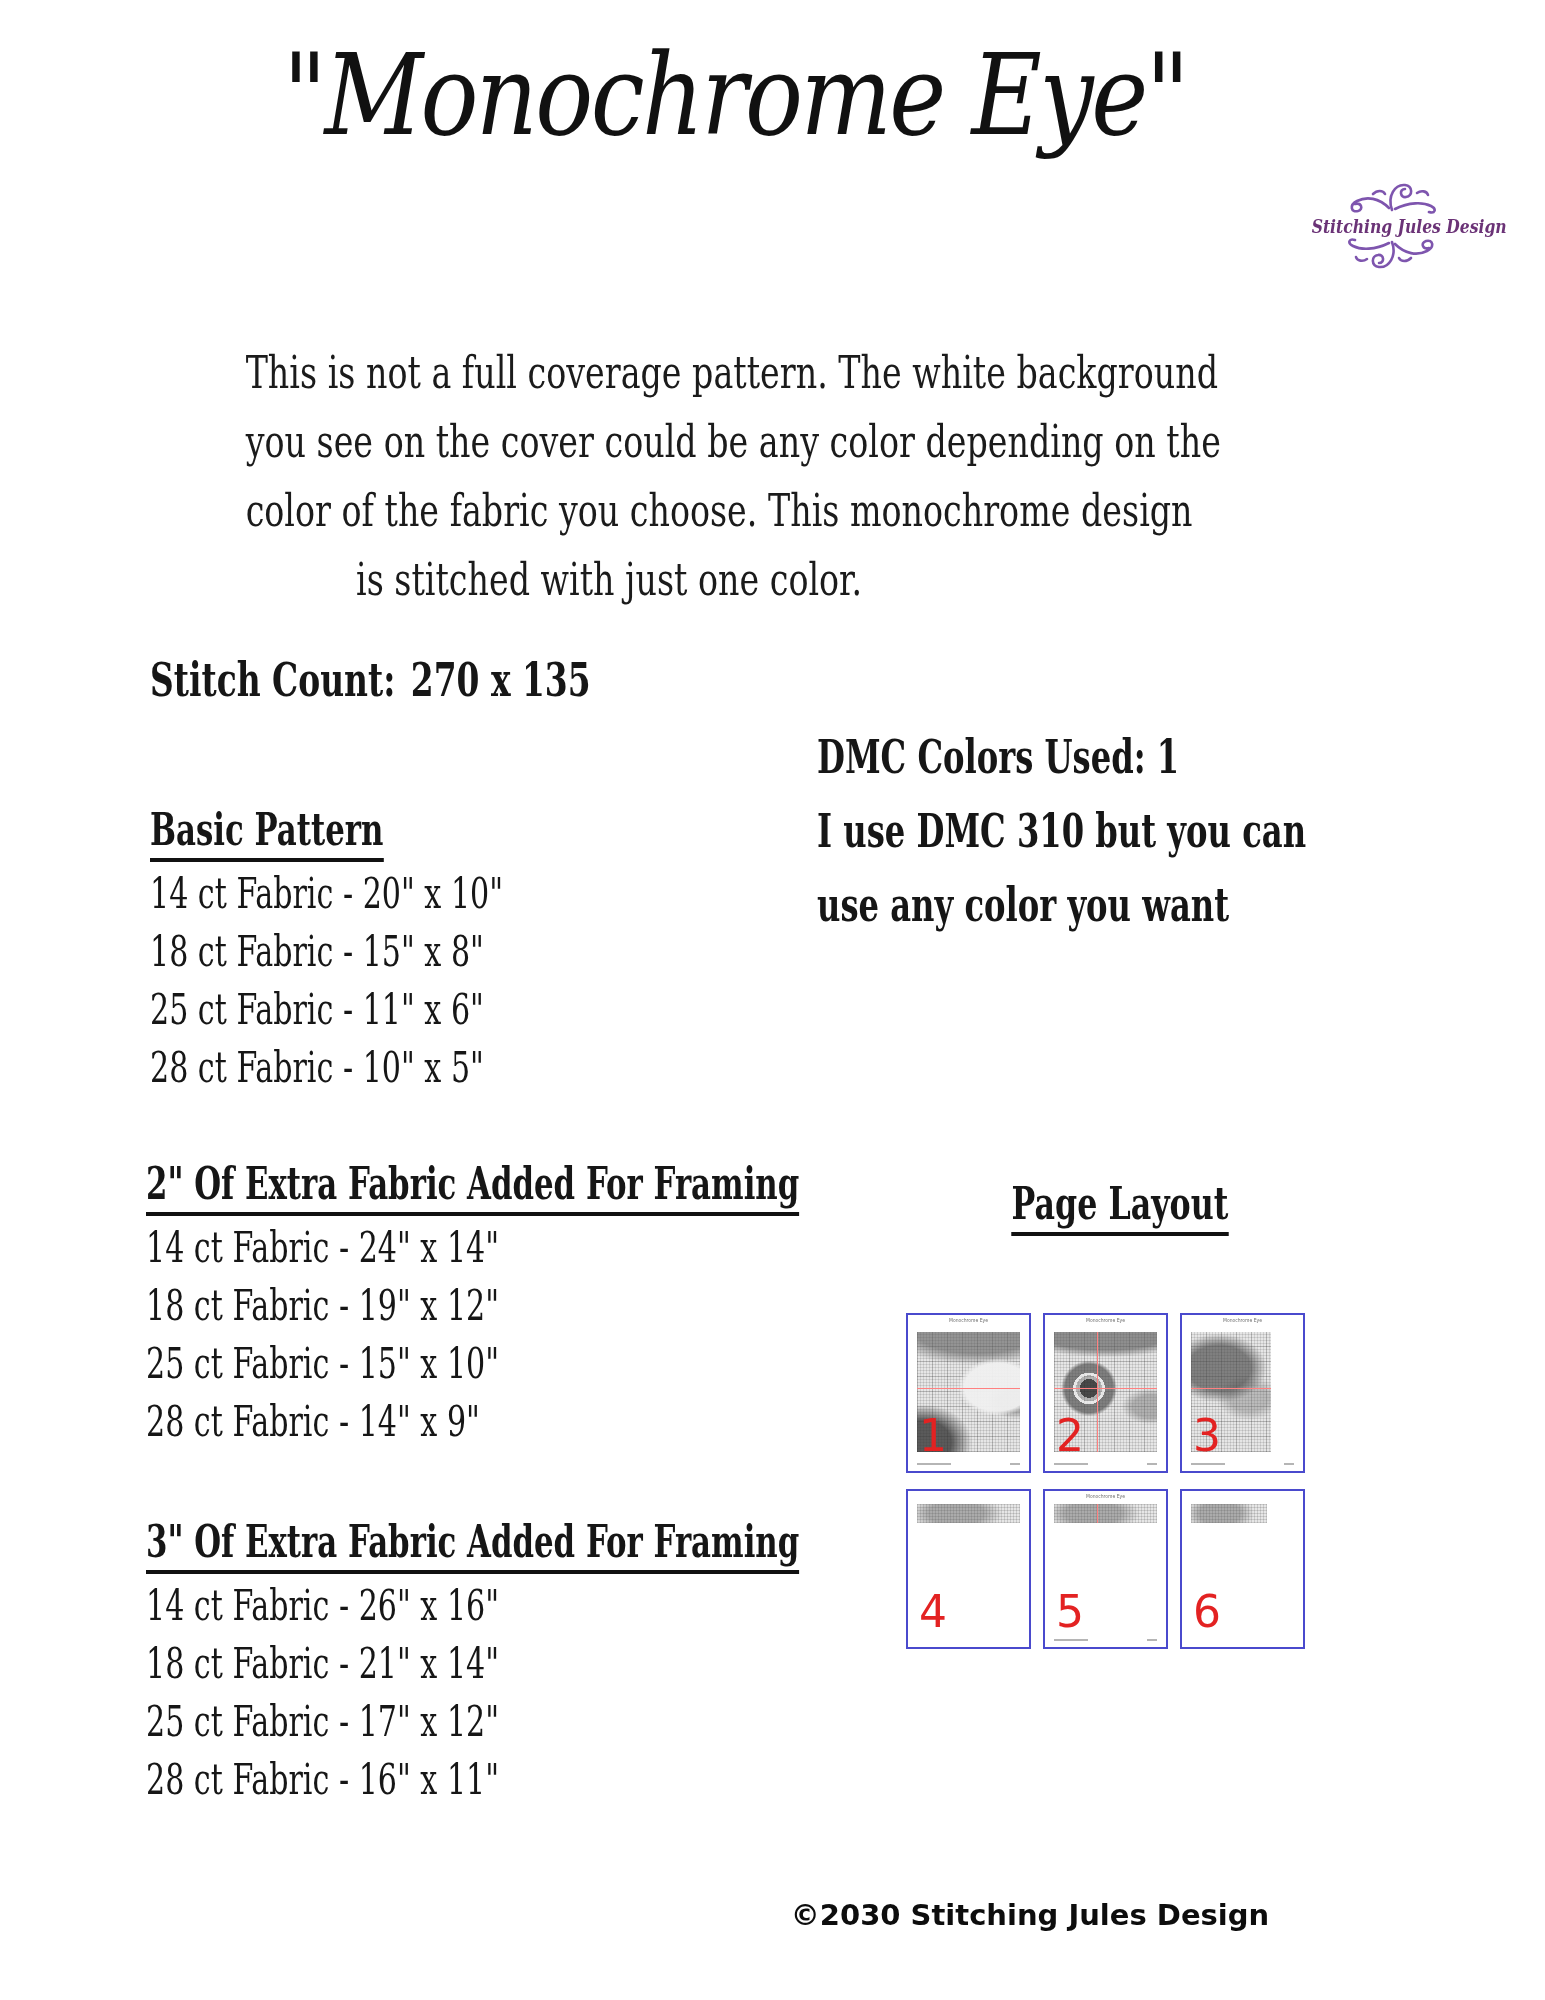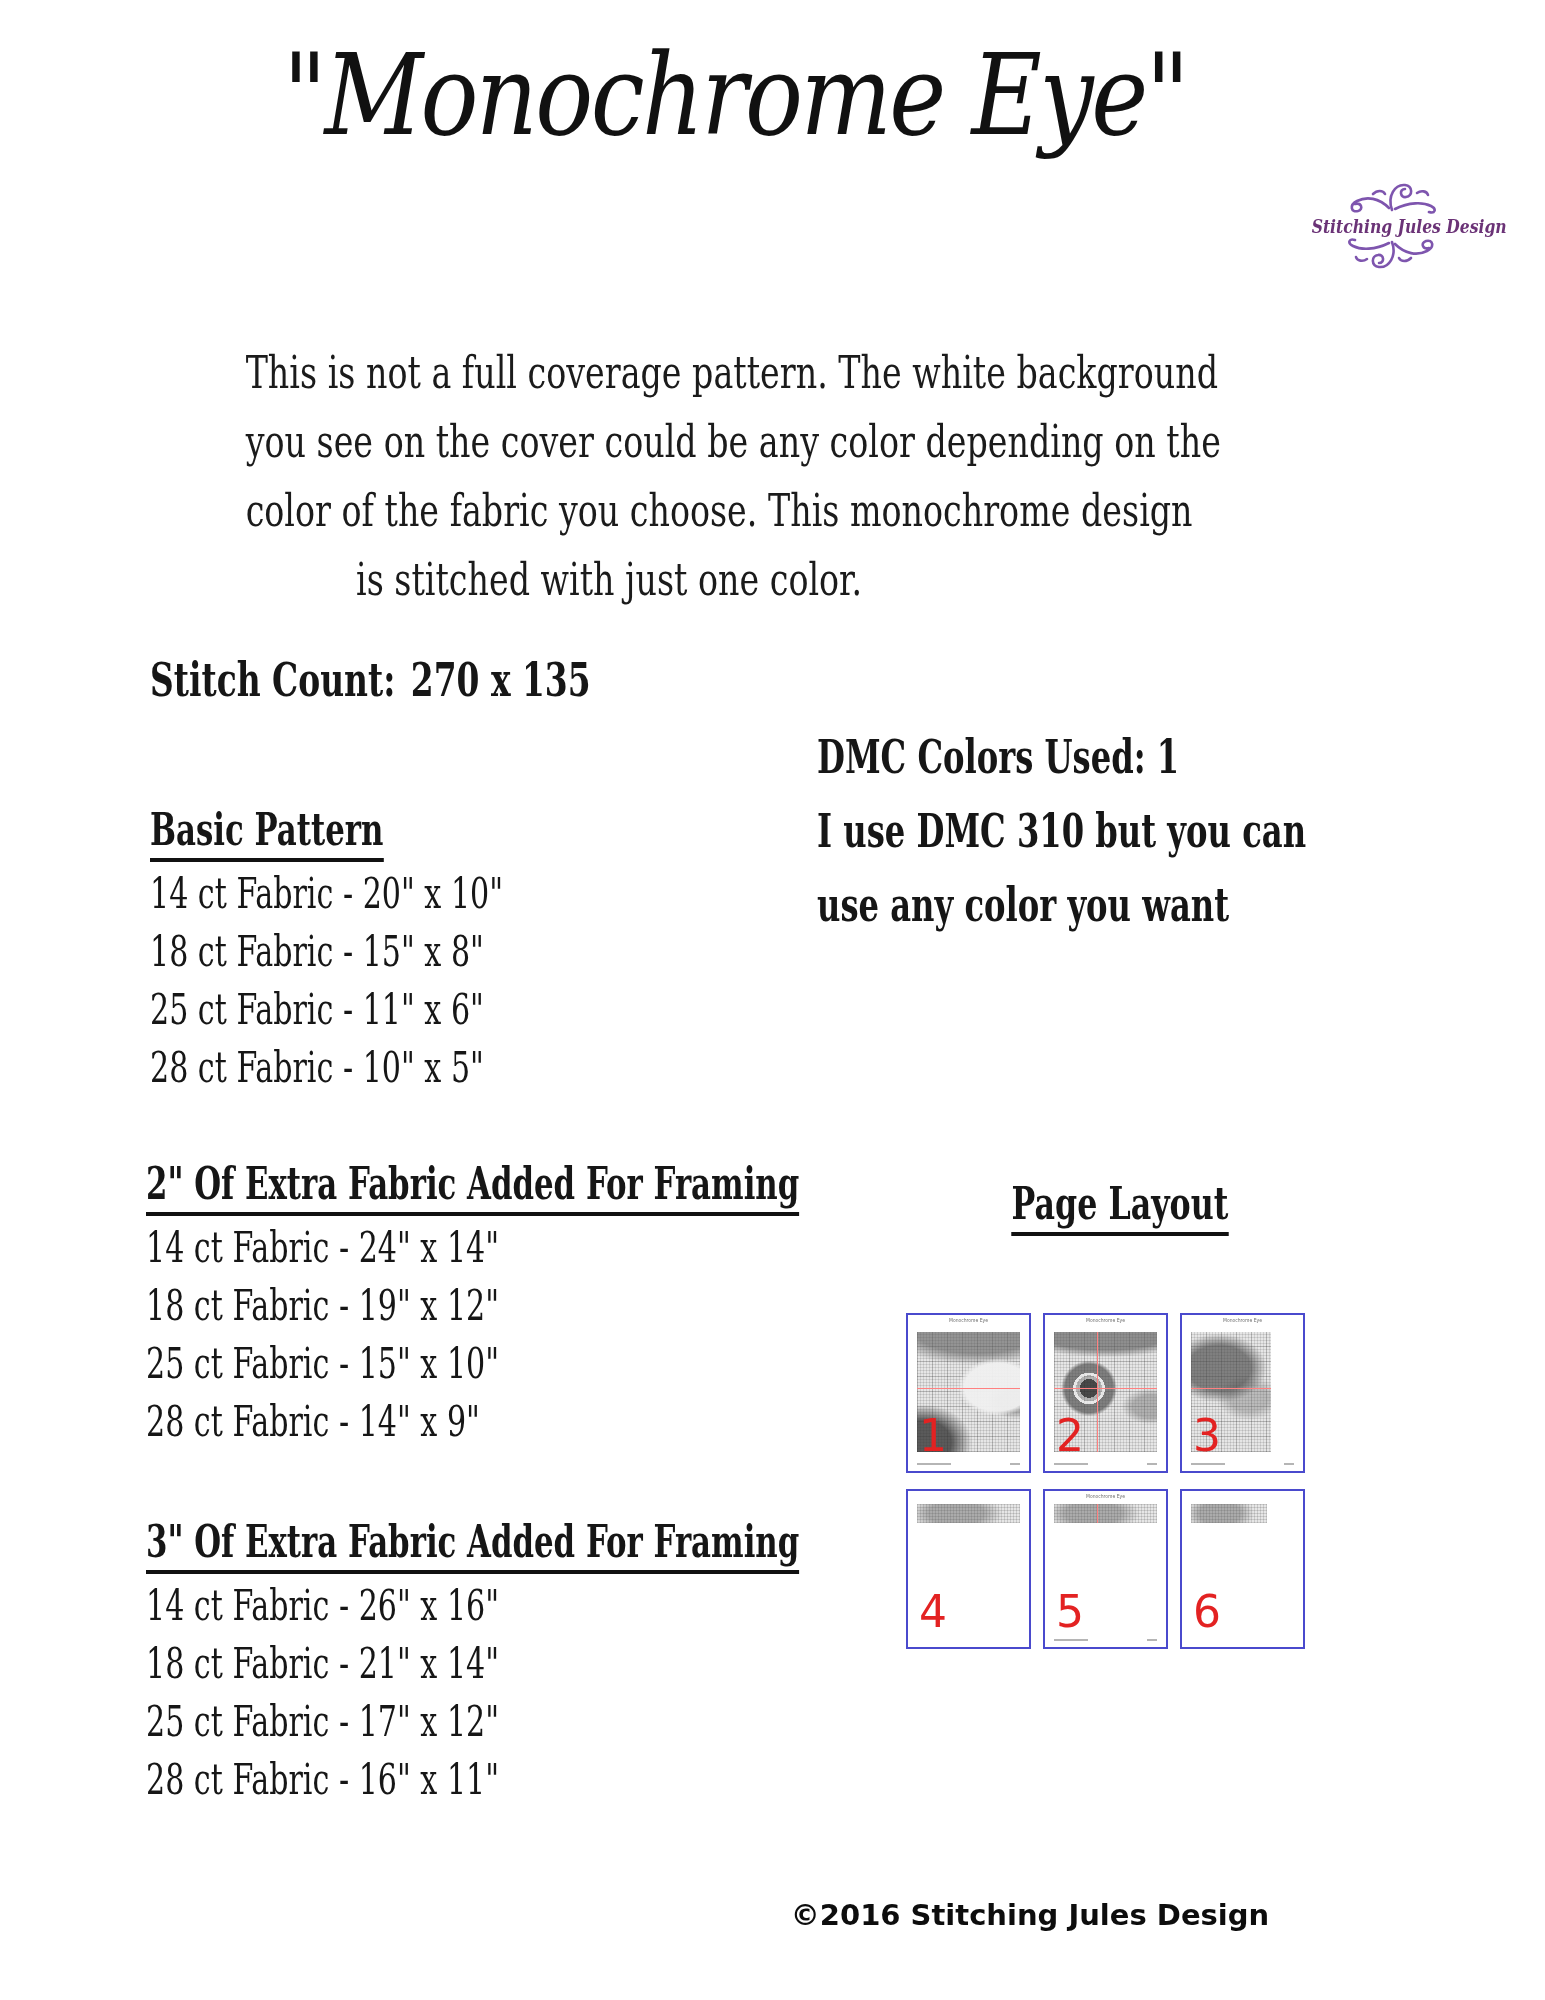--- a/index.html
+++ b/index.html
@@ -248,15 +248,15 @@
       <i class="tf-r"></i>
     </div>
 
     <div class="thumb">
       <div class="strip short cstrip"></div>
       <div class="num">6</div>
     </div>
 
   </div>
 
-  <div class="abs footer">©2016 Stitching Jules Design</div>
+  <div class="abs footer">©2030 Stitching Jules Design</div>
 
 </div>
 
 </body></html>

